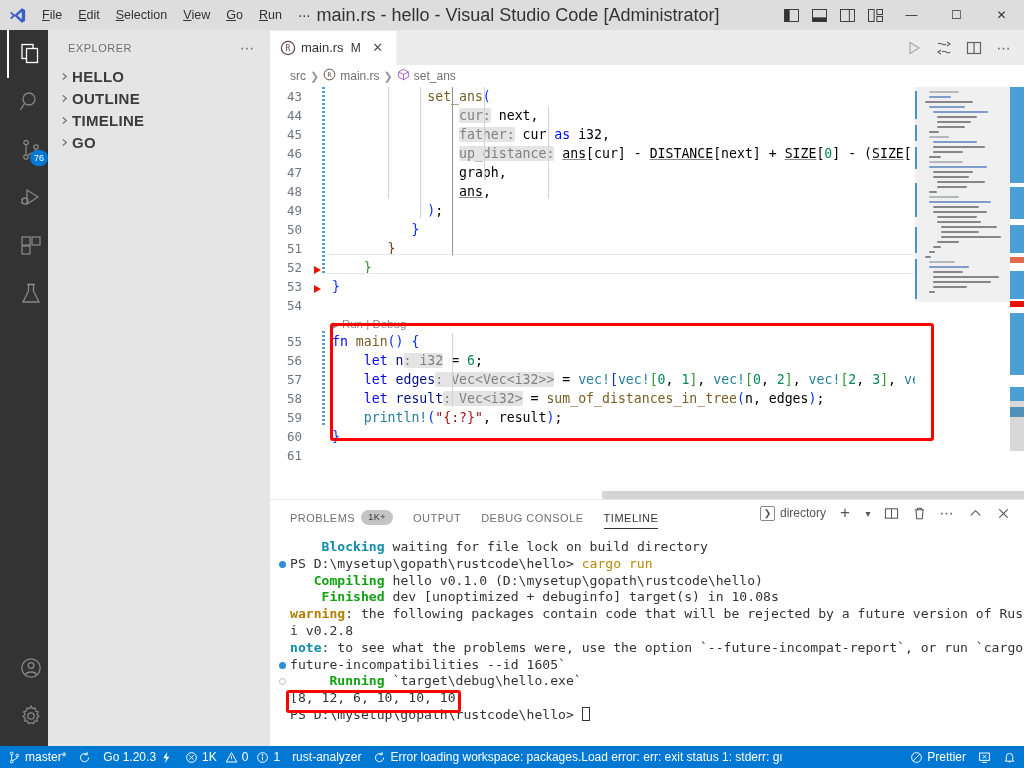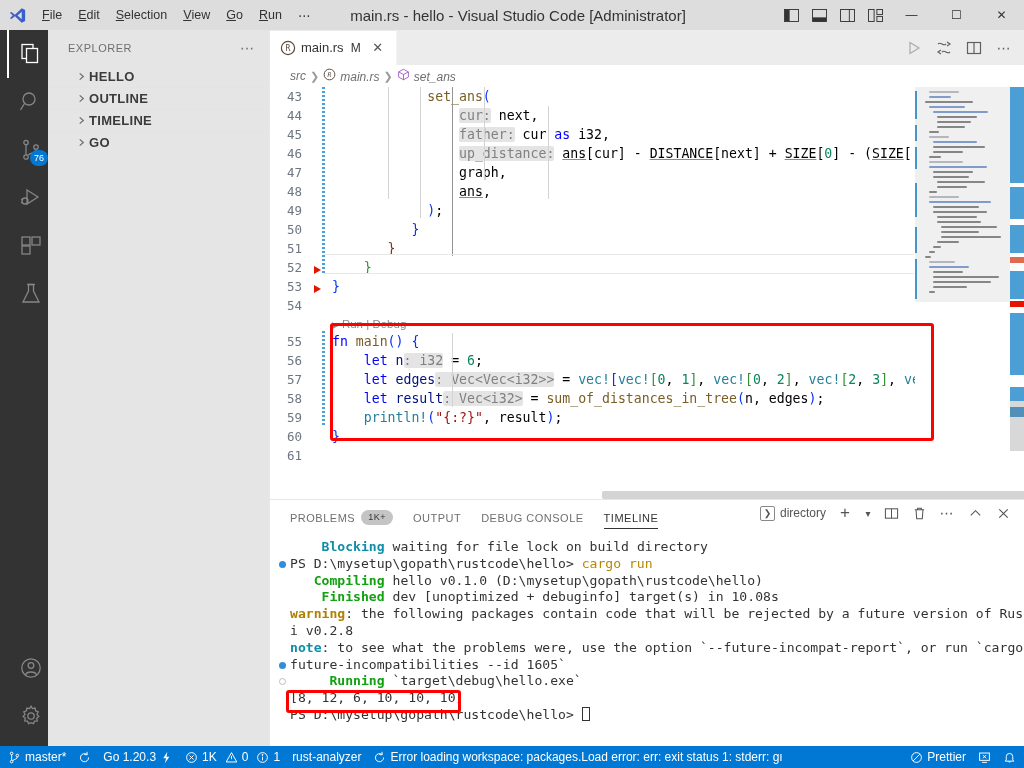--- a/index.html
+++ b/index.html
@@ -21,21 +21,21 @@
   .vscode-logo { width: 34px; display: flex; justify-content: center; align-items: center; }
   .vscode-logo svg { width: 17px; height: 17px; }
   .menubar { display: flex; align-items: center; height: 100%; }
   .menu-item {
     padding: 0 8px; height: 100%; display: flex; align-items: center;
     font-size: 12.5px; color: #333; white-space: nowrap;
   }
   .menu-item u { text-decoration: underline; }
   .window-title {
     position: absolute; left: 12px; right: 0; text-align: center;
-    font-size: 15px; color: #333333; pointer-events: none;
+    font-size: 18px; color: #333333; pointer-events: none;
   }
   .titlebar-right { margin-left: auto; display: flex; align-items: center; height: 100%; z-index: 2; }
   .layout-ctl { width: 28px; height: 100%; display: flex; align-items: center; justify-content: center; }
   .win-ctl { width: 45px; height: 100%; display: flex; align-items: center; justify-content: center; font-size: 12px; }
 
   
   .body-row { flex: 1; display: flex; min-height: 0; }
 
   
   .activitybar {
@@ -63,22 +63,22 @@
   .sidebar {
     width: 222px; flex: 0 0 222px; background: #e5e5e5;
     border-right: 1px solid #e7e7e7; display: flex; flex-direction: column;
   }
   .sidebar-head {
     height: 35px; display: flex; align-items: center; justify-content: space-between;
     padding: 0 8px 0 20px; font-size: 11px; letter-spacing: 0.5px; color: #6f6f6f;
   }
   .sidebar-actions { color: #6f6f6f; font-size: 14px; padding: 0 6px; letter-spacing: 1px; }
   .tree-section {
-    height: 22px; display: flex; align-items: center; padding-left: 25px;
-    font-size: 13px; font-weight: bold; color: #3b3b3b; letter-spacing: 0.3px;
+    height: 22px; display: flex; align-items: center; padding-left: 8px;
+    font-size: 15px; font-weight: bold; color: #3b3b3b; letter-spacing: 0.3px;
   }
   .tree-section.bordered { border-top: 1px solid #e3e3e3; }
   .twisty { width: 16px; display: flex; align-items: center; justify-content: center; color: #6f6f6f; }
   .twisty svg { width: 9px; height: 9px; }
 
   
   .editor-group { flex: 1; display: flex; flex-direction: column; min-width: 0; background: #fff; }
   .tabbar { height: 35px; background: #ececec; display: flex; align-items: stretch; position: relative; }
   .tab {
     display: flex; align-items: center; gap: 5px; padding: 0 10px;
@@ -90,21 +90,21 @@
   .tab-dirty { color: #333; font-size: 12px; margin-left: 2px; }
   .tab-close { color: #555; font-size: 13px; margin-left: 4px; width: 16px; text-align: center; }
   .tabbar-right { margin-left: auto; display: flex; align-items: center; padding-right: 6px; gap: 2px; }
   .tb-act { width: 28px; height: 28px; display: flex; align-items: center; justify-content: center; color: #616161; }
   .tb-act svg { width: 16px; height: 16px; }
 
   .breadcrumb {
     height: 22px; display: flex; align-items: center; padding-left: 20px;
     font-size: 12px; color: #6f6f6f; gap: 4px; background: #fff;
   }
-  .bc-item { display: flex; align-items: flex-end; gap: 4px; font-style: italic; }
+  .bc-item { display: flex; align-items: center; gap: 4px; }
   .bc-sep { color: #9a9a9a; font-size: 11px; }
   .bc-item svg { width: 13px; height: 13px; }
 
   
   .editor {
     position: relative; flex: 1; min-height: 0; background: #ffffff;
     font-family: "DejaVu Sans Mono", monospace; font-size: 13.2px; overflow: hidden;
   }
   .code-area { position: absolute; left: 0; top: 0; right: 0; bottom: 0; }
   .code-line { height: 19px; display: flex; align-items: center; white-space: pre; }

